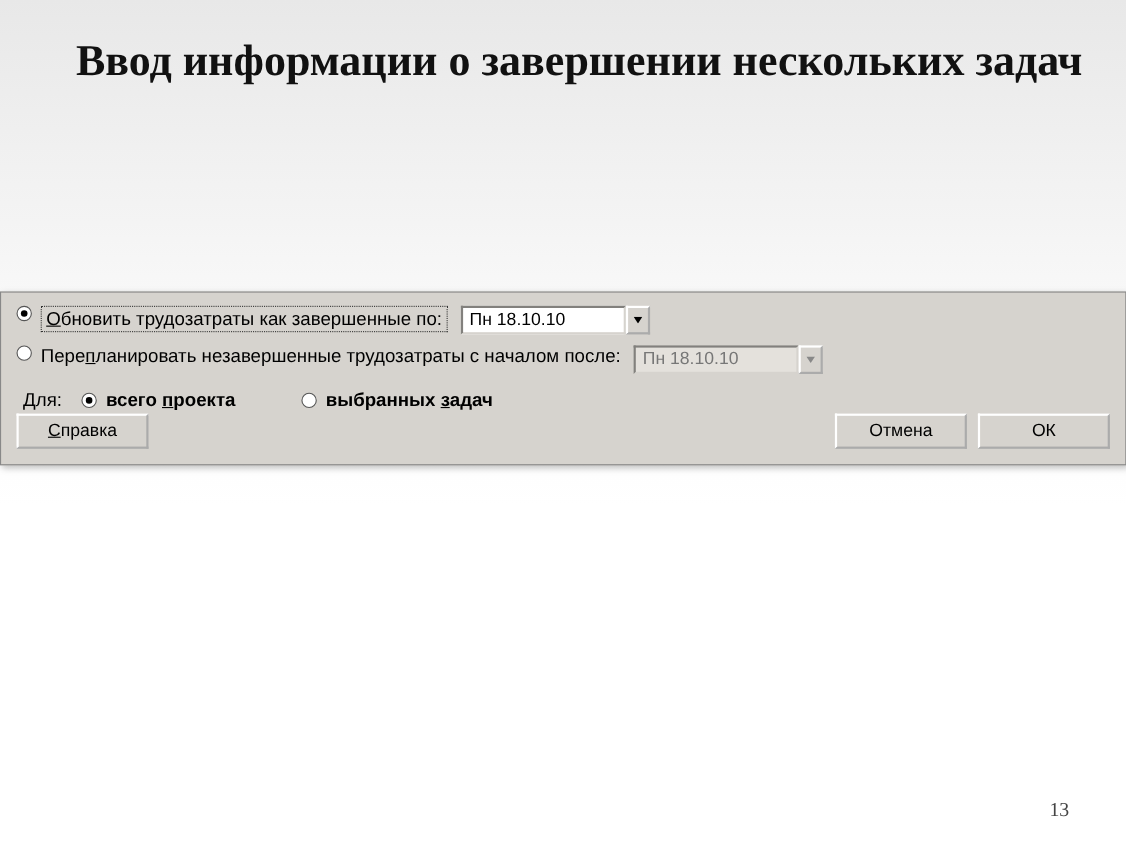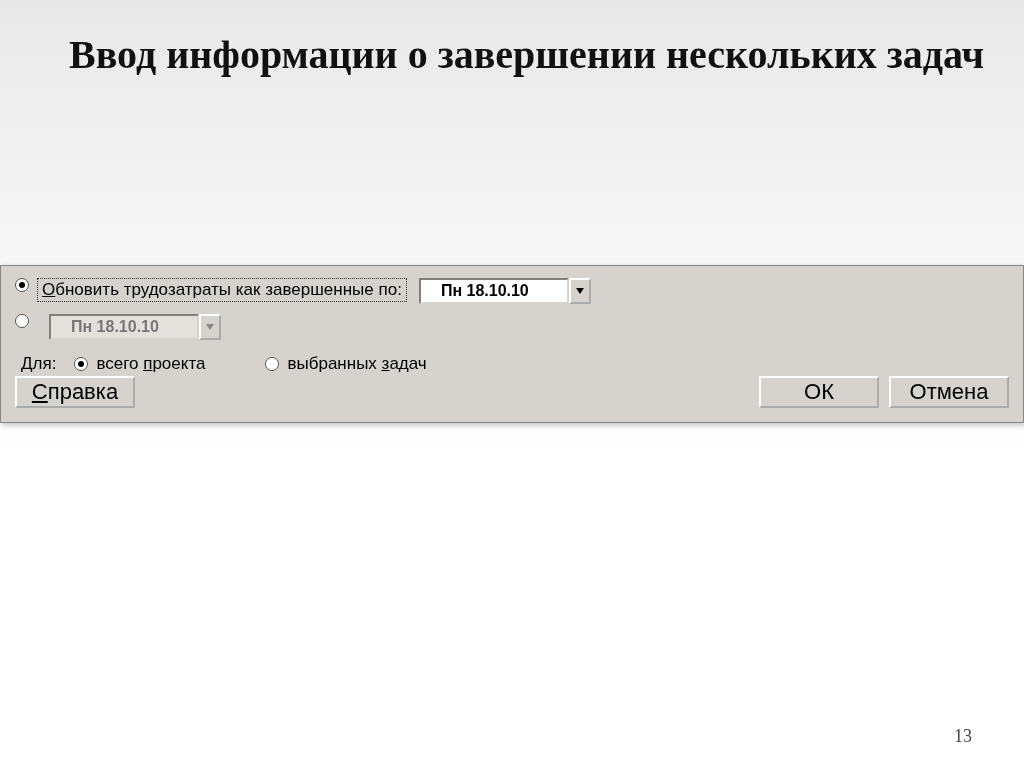--- a/index.html
+++ b/index.html
@@ -94,25 +94,24 @@
   }
   .date-combo {
     display: inline-flex;
     align-items: stretch;
     height: 26px;
     margin-left: 12px;
   }
   .date-combo input {
     width: 150px;
     border: 2px inset #d6d3ce;
-    padding: 2px 20px;
+    padding: 2px 6px;
     font-family: Tahoma, Verdana, Arial, sans-serif;
     font-size: 16px;
     background: #fff;
-    font-weight: bold;
   }
   .date-combo.disabled input {
     background: #e4e1dc;
     color: #777;
   }
   .date-combo .dd-btn {
     width: 22px;
     border: 2px outset #fff;
     background: #d6d3ce;
     display: flex;
@@ -125,36 +124,36 @@
     color: #888;
   }
   .dd-btn svg { width: 8px; height: 6px; }
   .scope-row {
     display: flex;
     align-items: center;
     margin-top: 14px;
     margin-bottom: 0;
   }
   .scope-label { margin-left: 6px; margin-right: 18px; }
-  .scope-option { display: inline-flex; align-items: center; margin-right: 60px; }
+  .scope-option { display: inline-flex; align-items: center; margin-right: 60px; font-weight: bold; }
   .button-row {
     display: flex;
     align-items: center;
     justify-content: flex-start;
     gap: 10px;
     padding-top: 2px;
   }
   .spacer { flex: 1; }
   .win-btn {
     min-width: 120px;
     height: 32px;
     background: #d6d3ce;
     border: 2px outset #fff;
     font-family: Tahoma, Verdana, Arial, sans-serif;
-    font-size: 22px;
+    font-size: 16px;
     cursor: pointer;
     padding: 0 4px;
   }
   .underline-letter { text-decoration: underline; }
   .page-number {
     position: absolute;
     right: 52px;
     bottom: 20px;
     font-size: 18px;
     color: #444;
@@ -182,20 +181,23 @@
               <polygon points="0,0 8,0 4,6" fill="#000"></polygon>
             </svg>
         </span>
       </span>
     </div>
 
 
 
     <div class="row" style="margin-top:6px;">
       <span class="radio"></span>
+      <span>
+        <span>Пере</span><span class="underline-letter">п</span><span>ланировать незавершенные трудозатраты с началом после:</span>
+      </span>
       <span class="date-combo disabled">
         <input type="text" disabled="" value="Пн 18.10.10" style="">
         <span class="dd-btn">
           <svg viewBox="0 0 8 6">
               <polygon points="0,0 8,0 4,6" fill="#888"></polygon>
             </svg>
         </span>
       </span>
     </div>
 
@@ -213,20 +215,20 @@
           <span>выбранных </span><span class="underline-letter">з</span><span>адач</span>
         </span>
       </span>
     </div>
 
     <div class="button-row">
       <button class="win-btn">
         <span class="underline-letter">С</span><span>правка</span>
       </button>
       <span class="spacer"></span>
+      <button class="win-btn">Отмена</button>
       <button class="win-btn">ОК</button>
-      <button class="win-btn">Отмена</button>
     </div>
 
   </div>
 </div>
 
 <div class="page-number">13</div>
 
 </body></html>

